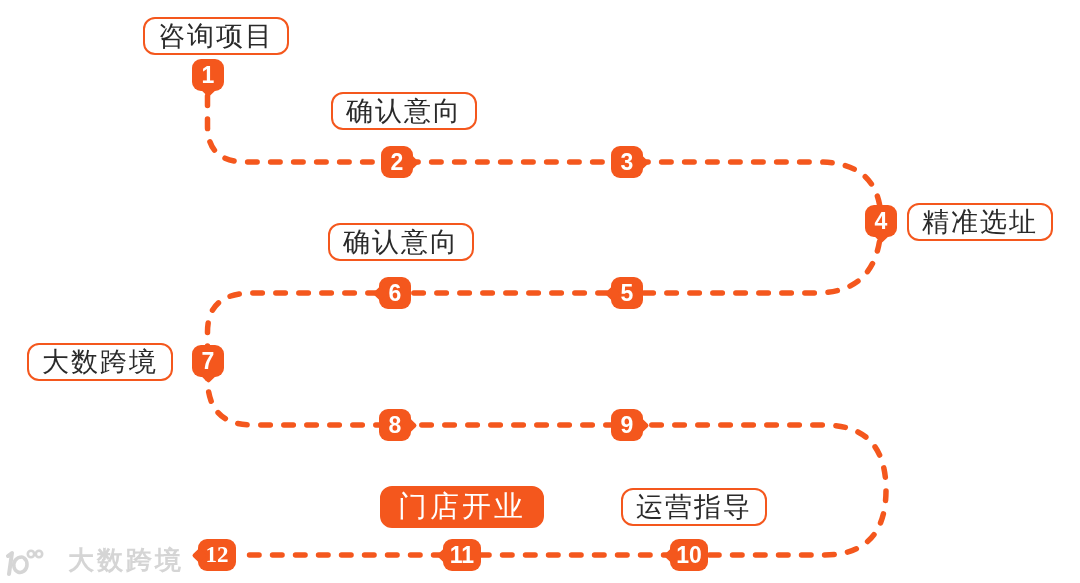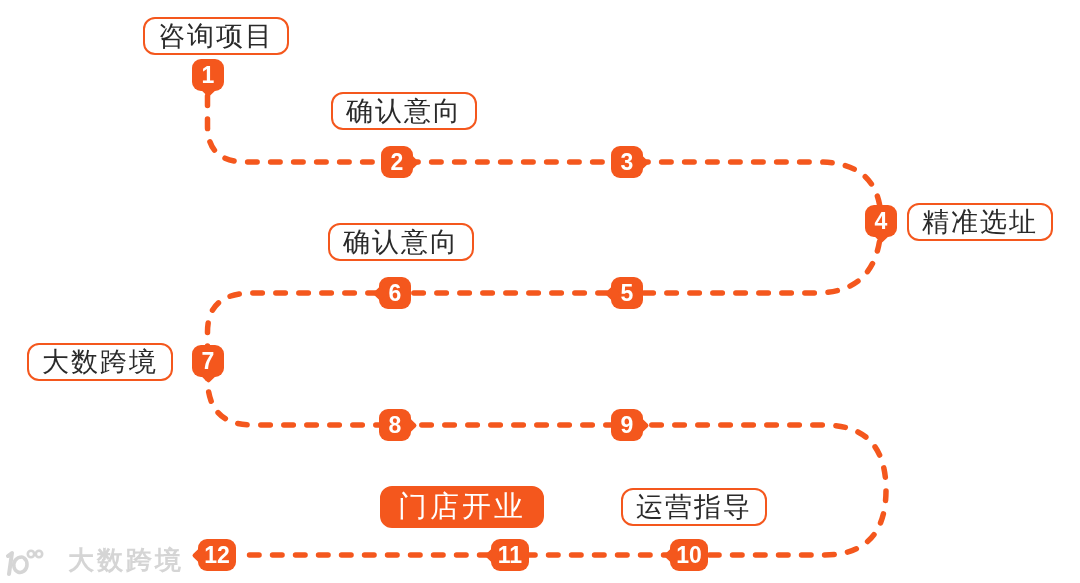--- a/index.html
+++ b/index.html
@@ -84,22 +84,22 @@
   .B1{left:192px;top:59px;}
   .B2{left:381px;top:146px;}
   .B3{left:611px;top:146px;}
   .B4{left:865px;top:205px;}
   .B5{left:611px;top:277px;}
   .B6{left:379px;top:277px;}
   .B7{left:192px;top:345px;}
   .B8{left:379px;top:409px;}
   .B9{left:611px;top:409px;}
   .B10{left:670px;top:539px;text-align:right;}
-  .B11{left:443px;top:539px;margin-left:48px;}
-  .B12{left:198px;top:539px;}
+  .B11{left:443px;top:539px;}
+  .B12{left:198px;top:539px;font-family:Liberation Serif, serif;}
 
   
   .watermark{
     position:absolute;
     left:0;top:543px;
     display:flex;align-items:flex-end;gap:24px;
     opacity:0.75;
     z-index:2;
   }
   .watermark .wm-text{

